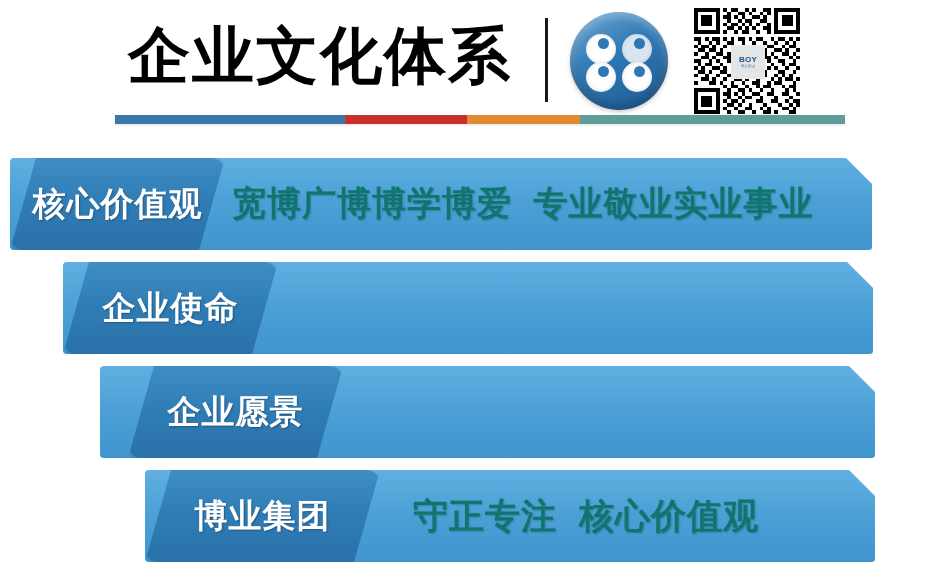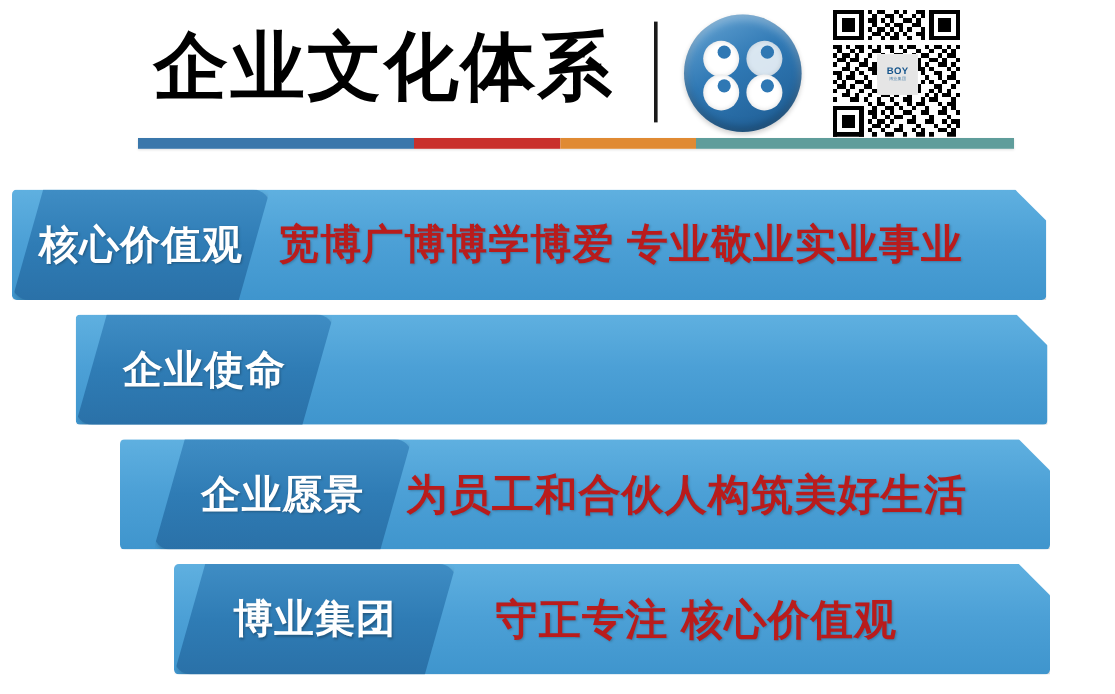--- a/index.html
+++ b/index.html
@@ -146,27 +146,27 @@
     clip-path: polygon(0 0, calc(100% - 26px) 0, 100% 26px, 100% 100%, 0 100%);
     border-radius: 4px;
     filter: drop-shadow(2px 3px 2px rgba(0,0,0,.16));
   }
   .banner-text {
     position: absolute;
     top: 0;
     height: 92px;
     display: flex;
     align-items: center;
-    color: #b91c1c;
+    color: #0f766e;
     font-size: 35px;
     font-weight: bold;
     letter-spacing: 1px;
     white-space: nowrap;
     text-shadow: 1px 1px 2px rgba(0,0,0,.22);
-    font-family: Liberation Sans, sans-serif;
+    font-family: Liberation Mono, monospace;
   }
   .banner-tag {
     position: absolute;
     top: 0;
     height: 92px;
     background: linear-gradient(180deg, #3f8dc4 0%, #2f7cb5 50%, #2a71a8 100%);
     -webkit-clip-path: polygon(26px 0, 100% 0, calc(100% - 26px) 100%, 0 100%);
     clip-path: polygon(26px 0, 100% 0, calc(100% - 26px) 100%, 0 100%);
     border-radius: 14px;
     display: flex;
@@ -474,21 +474,20 @@
 
   <div class="banner-row" id="row-1">
     <div class="banner-body"></div>
     <div class="banner-tag">
       <span class="banner-tag-label">企业使命</span>
     </div>
   </div>
 
   <div class="banner-row" id="row-2">
     <div class="banner-body"></div>
-    <div class="banner-text">为员工和合伙人构筑美好生活</div>
     <div class="banner-tag">
       <span class="banner-tag-label">企业愿景</span>
     </div>
   </div>
 
   <div class="banner-row" id="row-3">
     <div class="banner-body"></div>
     <div class="banner-text">守正专注    核心价值观</div>
     <div class="banner-tag">
       <span class="banner-tag-label">博业集团</span>

